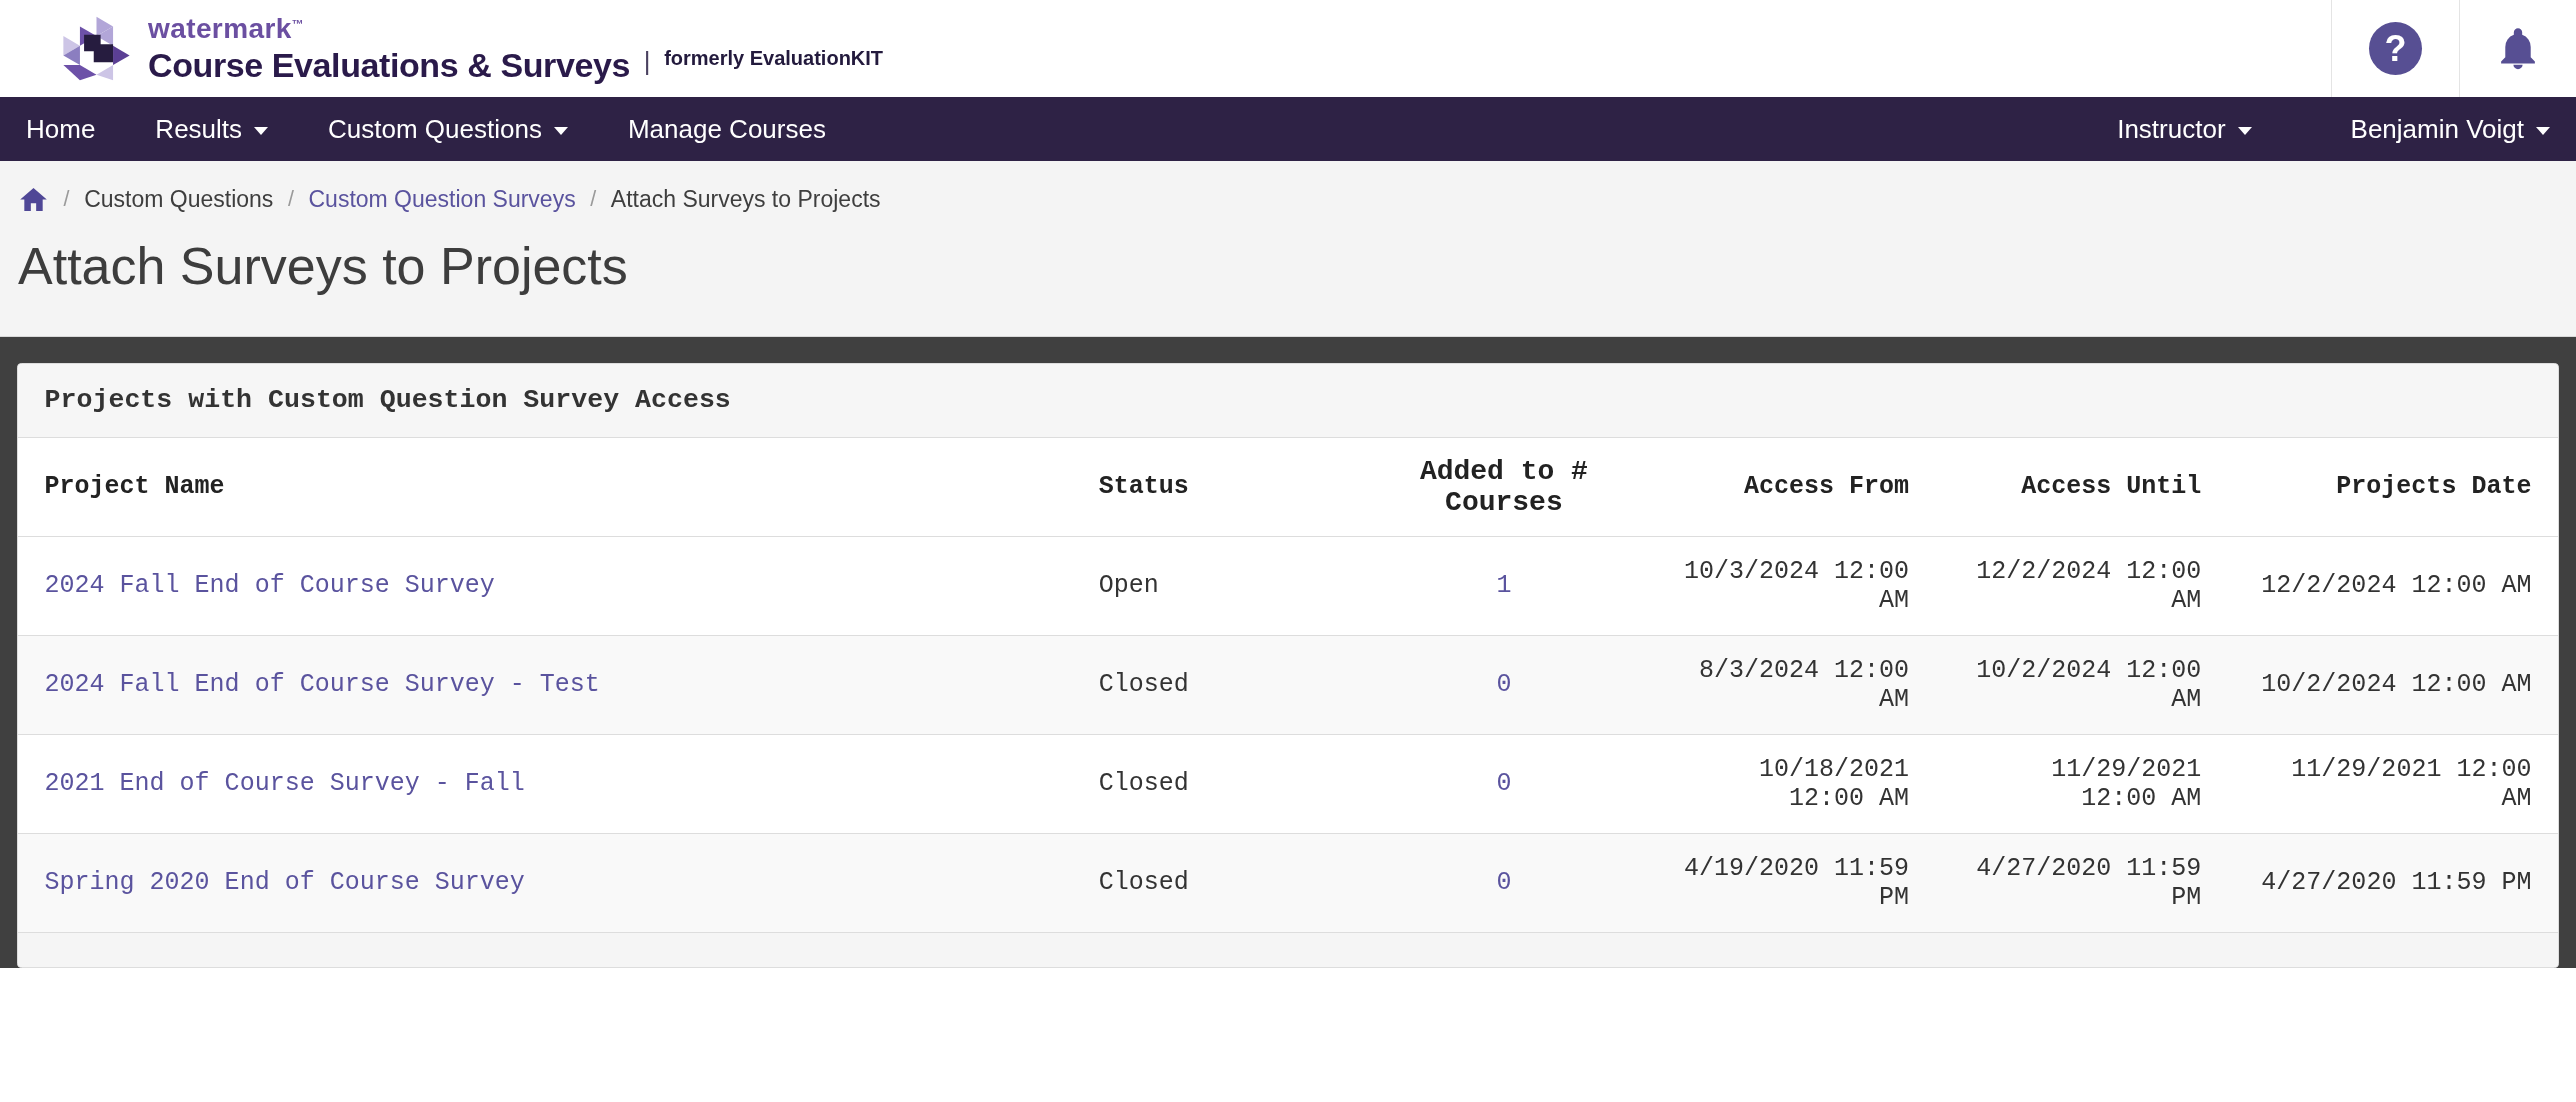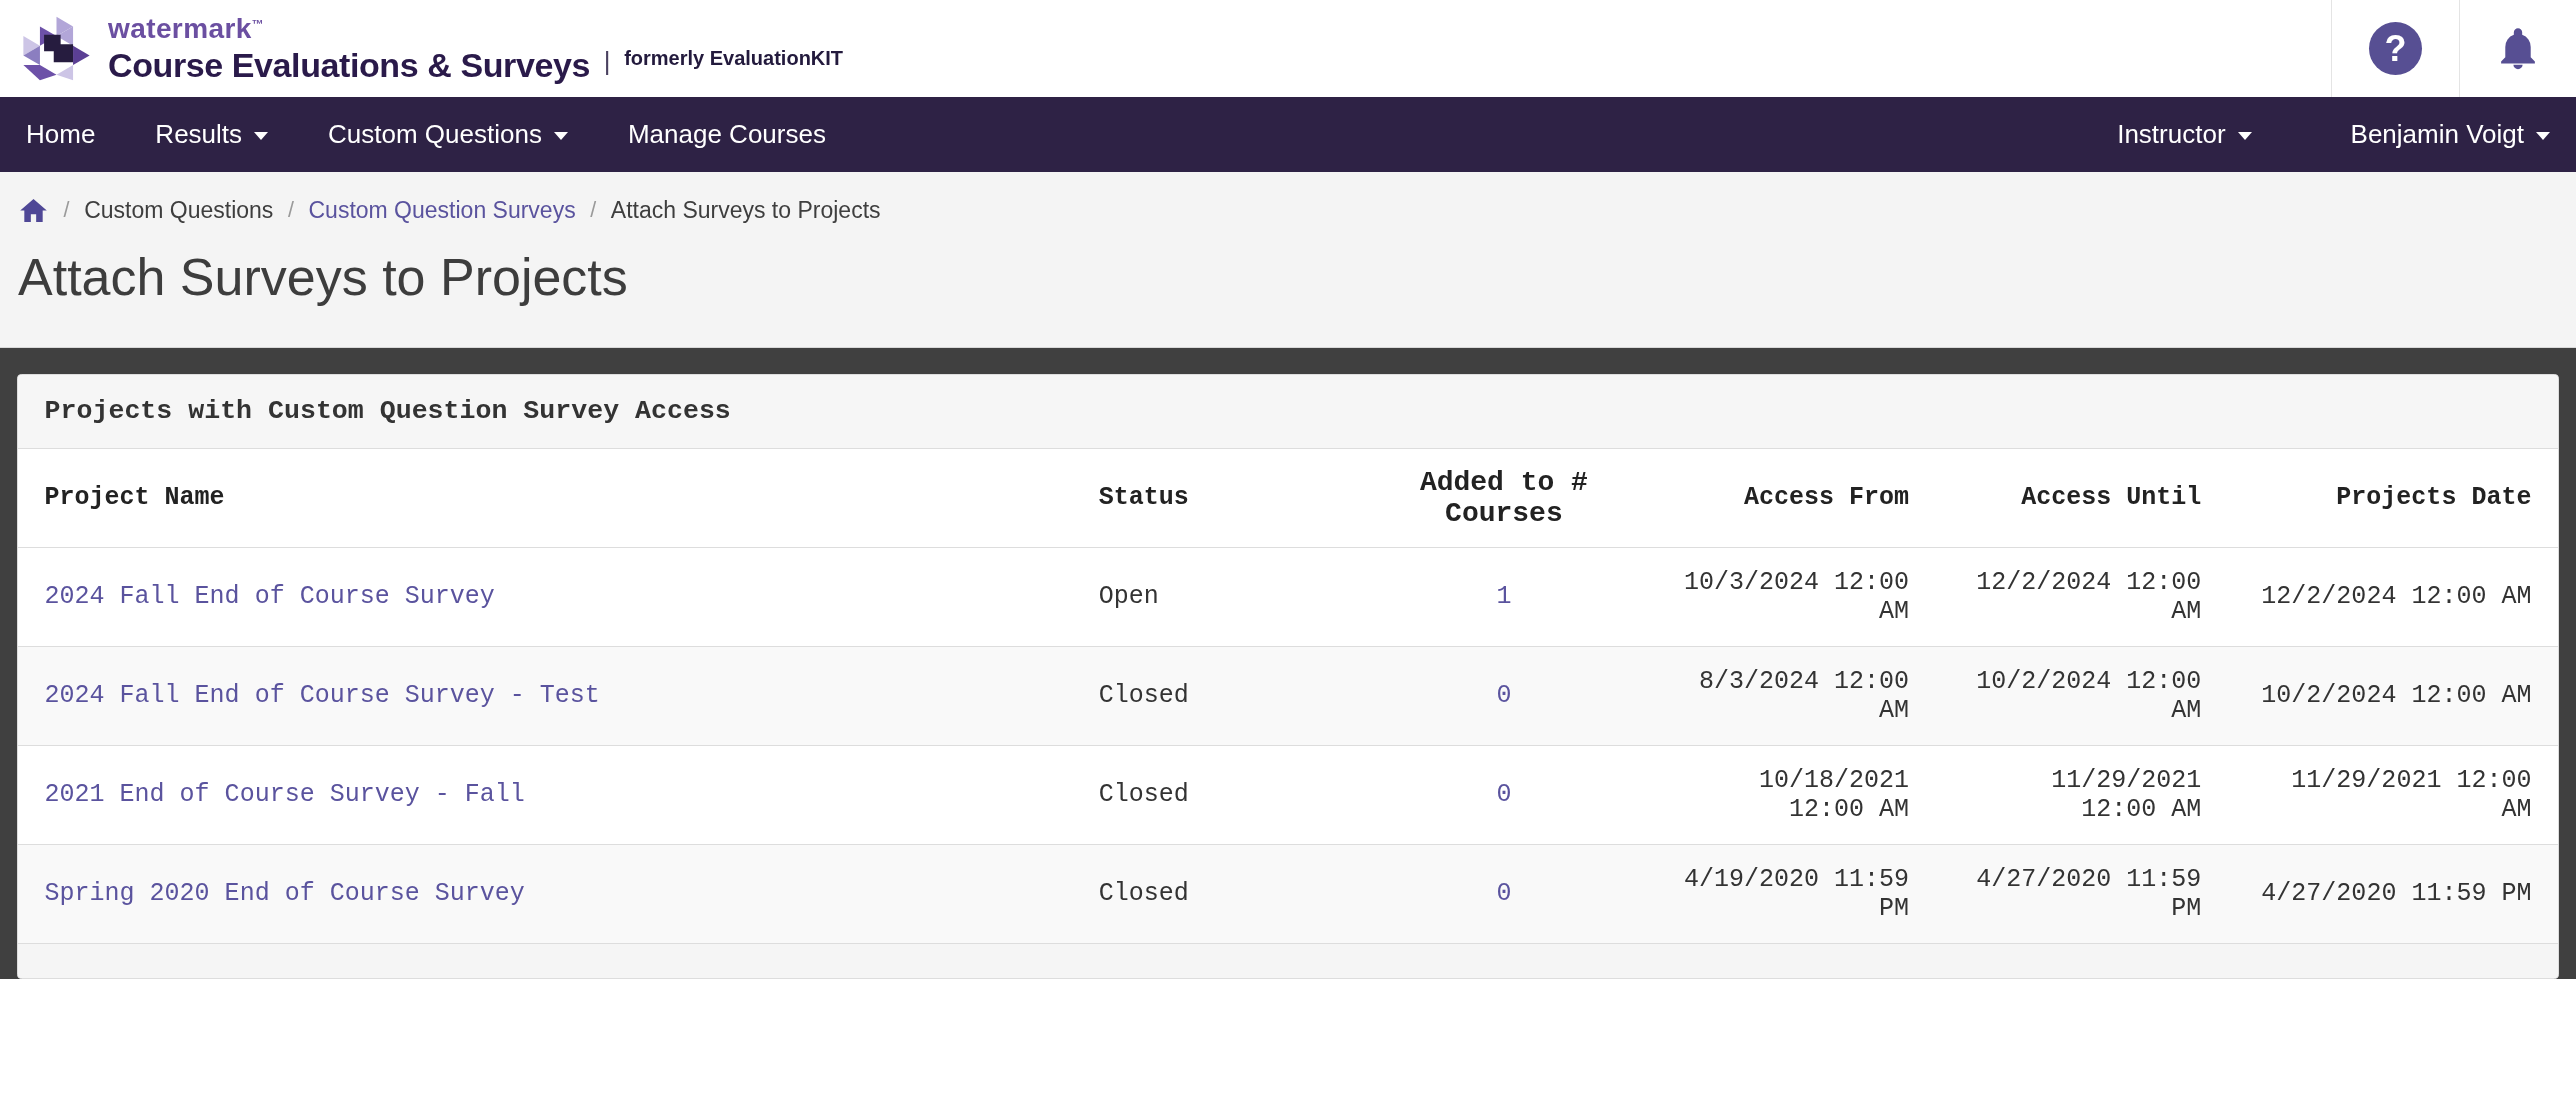--- a/index.html
+++ b/index.html
@@ -5,37 +5,37 @@
   * { box-sizing: border-box; }
   html,body { margin:0; padding:0; }
   body {
     width:2576px; height:1103px; overflow:hidden;
     font-family:"Liberation Sans", sans-serif;
     background:#ffffff; color:#333;
   }
 
   
   .top-header { height:97px; display:flex; align-items:stretch; background:#fff; }
-  .logo-wrap { display:flex; align-items:center; padding-left:22px; gap:17px; flex:1; cursor:pointer; }
+  .logo-wrap { display:flex; align-items:center; padding-left:30px; gap:17px; flex:1; cursor:pointer;margin-left:32px; }
   .logo-mark svg { height:69px; width:69px; display:block; }
   .logo-text { display:flex; flex-direction:column; line-height:1; }
   .brand-line { color:#6b4fa1; font-weight:bold; font-size:28px; letter-spacing:0.4px; }
   .brand-line sup { font-size:12px; }
   .product-line { display:flex; align-items:flex-start; gap:13.7px; margin-top:4.3px; }
   .product-name { color:#2a1a4a; font-weight:bold; font-size:34px; letter-spacing:-0.4px; }
   .pipe { color:#4a4160; font-weight:300; font-size:26px; }
   .tagline { color:#231a3d; font-weight:bold; font-size:20px; }
   .header-cell { width:128px; border-left:0.9px solid #e4e4e4; display:flex; align-items:center; justify-content:center; cursor:pointer; }
   .header-cell:last-child { width:117px; }
   .help-circle { width:53px; height:53px; border-radius:50%; background:#574f93; color:#fff;
     font-weight:bold; font-size:36px; display:flex; align-items:center; justify-content:center; }
   .bell-svg { width:50px; height:50px; fill:#574f93; }
 
   
-  .navbar { height:75px; background:#2e2245; display:flex; align-items:center; padding:0 26px; color:#fff; font-size:26px; }
+  .navbar { height:64px; background:#2e2245; display:flex; align-items:center; padding:0 26px; color:#fff; font-size:26px; }
   .nav-item { margin-right:60px; display:flex; align-items:center; gap:12px; cursor:pointer; white-space:nowrap; }
   .nav-right { margin-left:auto; display:flex; align-items:center;gap:44px; }
   .nav-right .nav-item { margin-right:0; margin-left:55px; }
   .caret { width:0; height:0; border-left:7.7px solid transparent; border-right:7.7px solid transparent; border-top:8.6px solid #fff; margin-top:3.4px; }
 
   
   .title-strip { background:#f4f4f4; border-bottom:0.9px solid #d9d9d9; height:176px; padding:24px 17px 0 18px; }
   .breadcrumb { display:flex; align-items:center; font-size:23px; color:#3e3e3e; gap:14.6px; }
   .breadcrumb .sep { color:#9a9a9a; font-size:21.4px; }
   .crumb { white-space:nowrap; }

